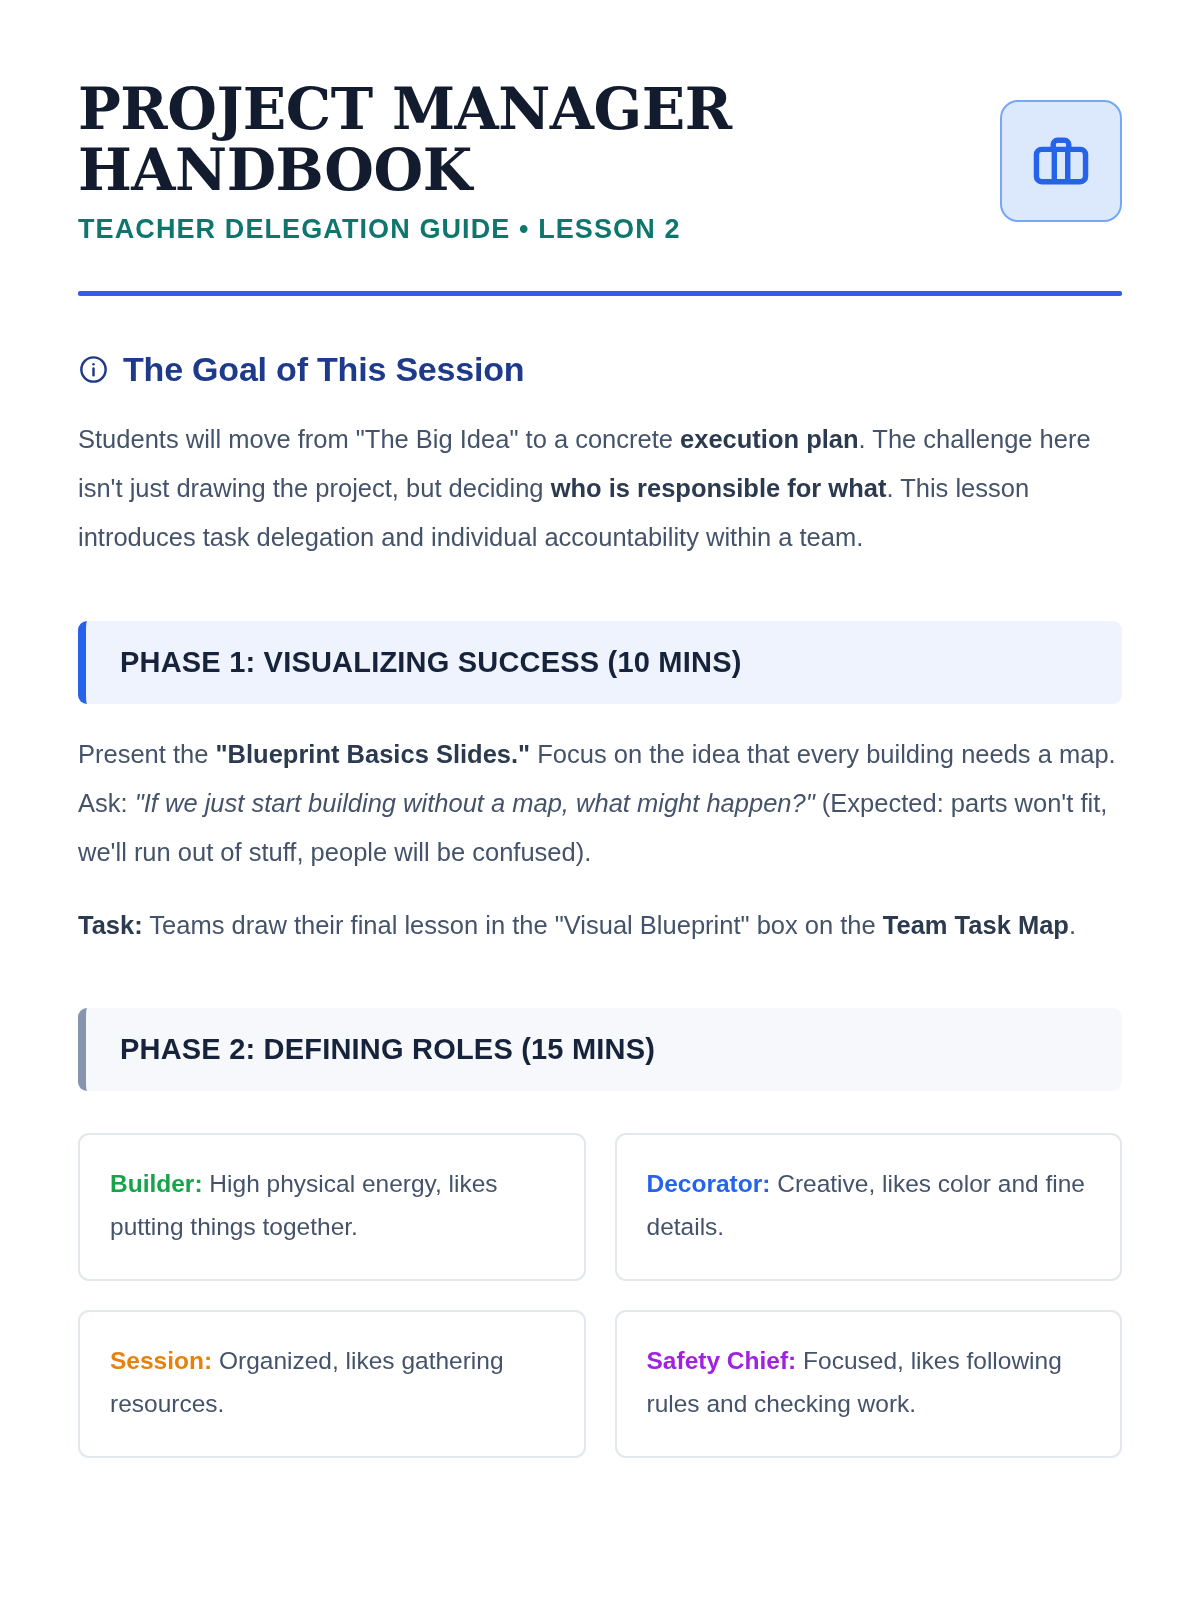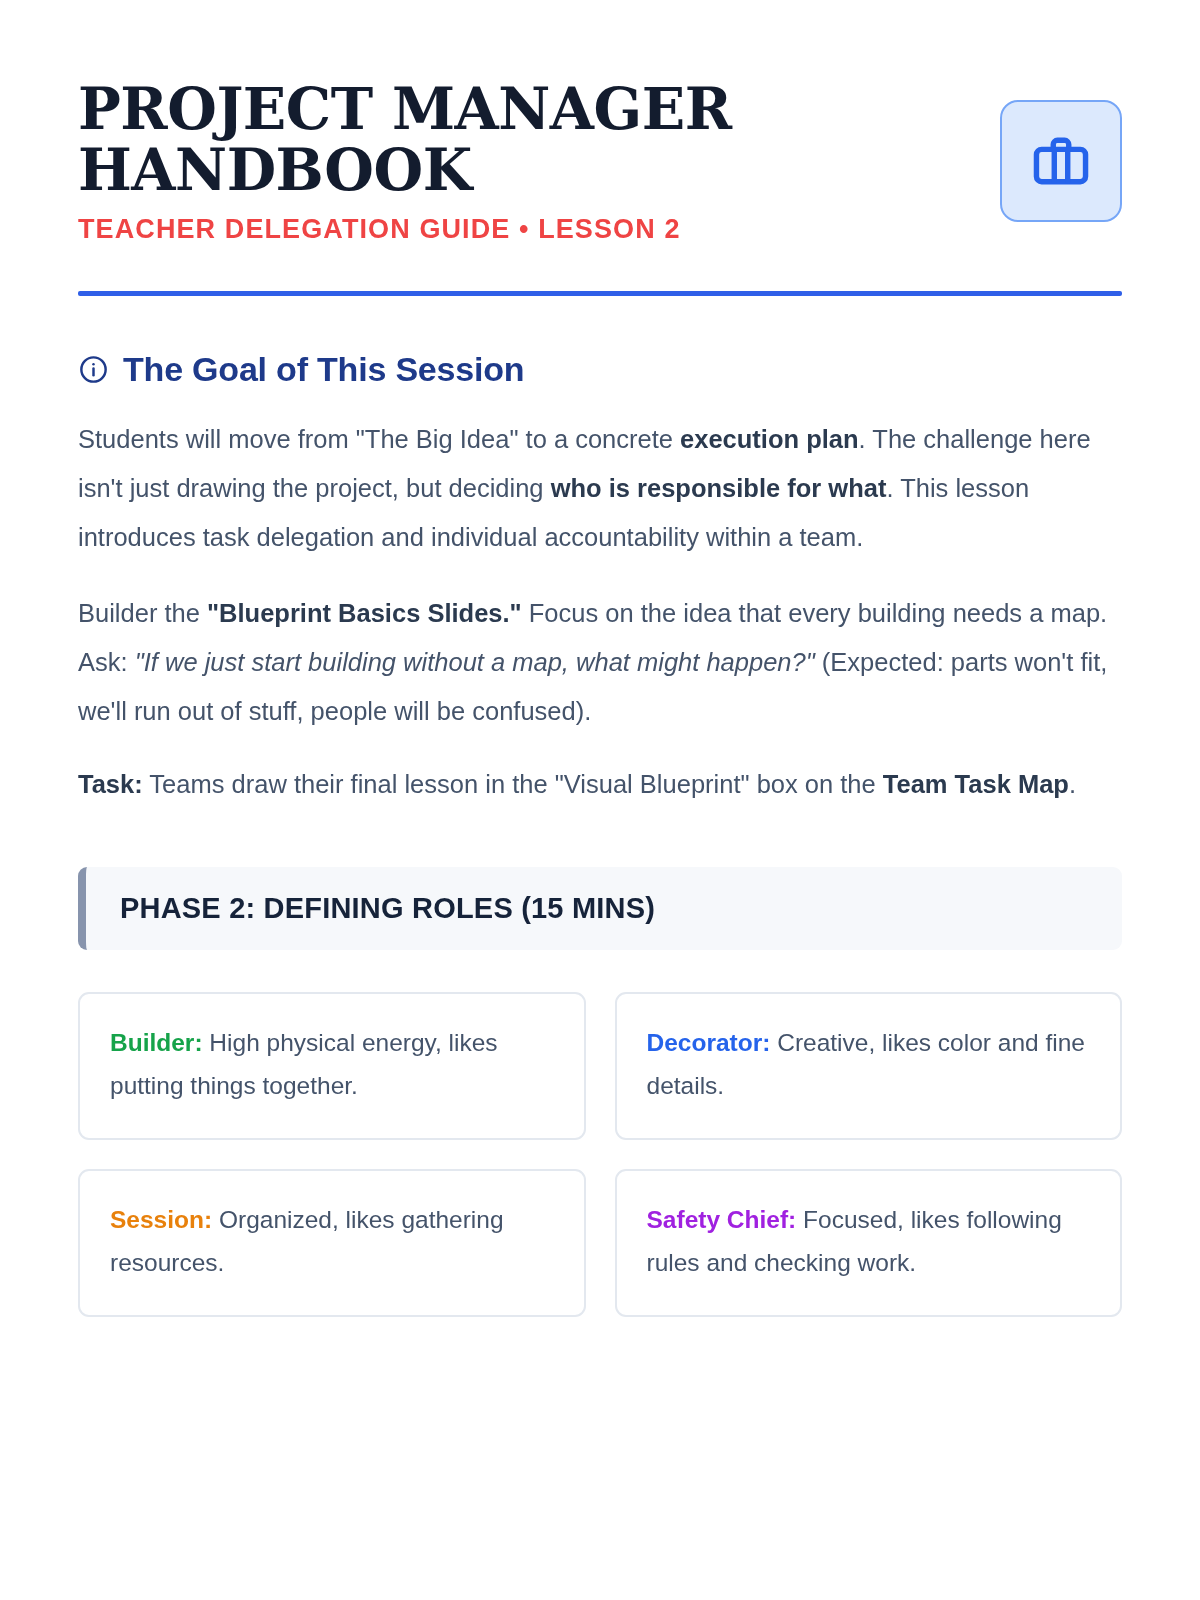--- a/index.html
+++ b/index.html
@@ -41,21 +41,21 @@
     color:#131c2e;
     text-transform:uppercase;
   }
 
   .doc-subtitle {
     margin-top:14px;
     font-family:"Liberation Sans", sans-serif;
     font-weight:700;
     font-size:27px;
     letter-spacing:1.1px;
-    color:#ef4444;
+    color:#0f766e;
     text-transform:uppercase;
   }
 
   .header-badge {
     width:122px;
     height:122px;
     margin-top:22px;
     border-radius:18px;
     background:#dce9fd;
     border:2px solid #76a6f7;
@@ -180,22 +180,25 @@
         <circle cx="12" cy="12" r="9.4"></circle>
         <path d="M12 11.2v5.2"></path>
         <circle cx="12" cy="7.9" r="0.95" fill="#1e3a8a" stroke="none"></circle>
       </svg>
     </span>
     <span class="section-head-title">The Goal of This Session</span>
   </div>
 
   <p class="body"><span>Students will move from "The Big Idea" to a concrete </span><b>execution plan</b><span>. The challenge here isn't just drawing the project, but deciding </span><b>who is responsible for what</b><span>. This lesson introduces task delegation and individual accountability within a team.</span></p>
 
-
-  <p class="body"><span>Builder the </span><b>"Blueprint Basics Slides."</b><span> Focus on the idea that every building needs a map. Ask: </span><i>"If we just start building without a map, what might happen?"</i><span> (Expected: parts won't fit, we'll run out of stuff, people will be confused).</span></p>
+  <div class="phase blue">
+    <span class="phase-title">PHASE 1: VISUALIZING SUCCESS (10 MINS)</span>
+  </div>
+
+  <p class="body"><span>Present the </span><b>"Blueprint Basics Slides."</b><span> Focus on the idea that every building needs a map. Ask: </span><i>"If we just start building without a map, what might happen?"</i><span> (Expected: parts won't fit, we'll run out of stuff, people will be confused).</span></p>
 
   <p class="body tight"><b>Task:</b><span> Teams draw their final lesson in the "Visual Blueprint" box on the </span><b>Team Task Map</b><span>.</span></p>
 
   <div class="phase gray">
     <span class="phase-title">PHASE 2: DEFINING ROLES (15 MINS)</span>
   </div>
 
 
   <div class="cards">
     <div class="card">

